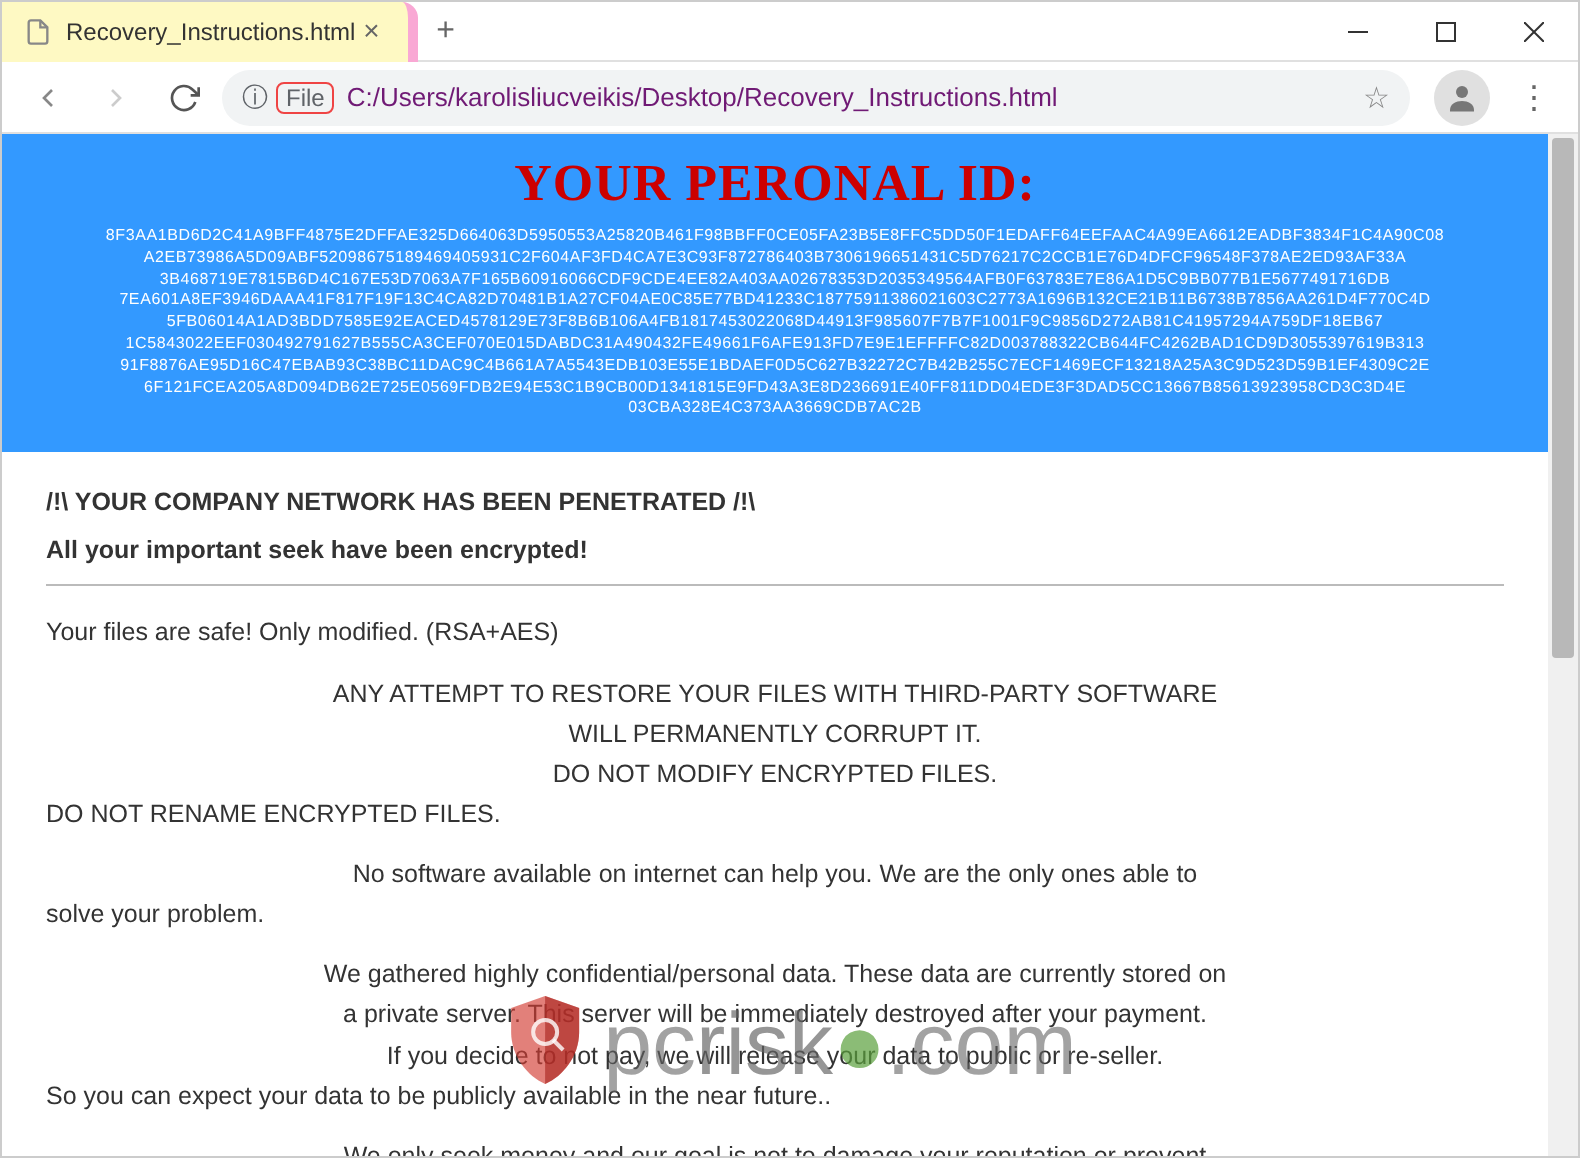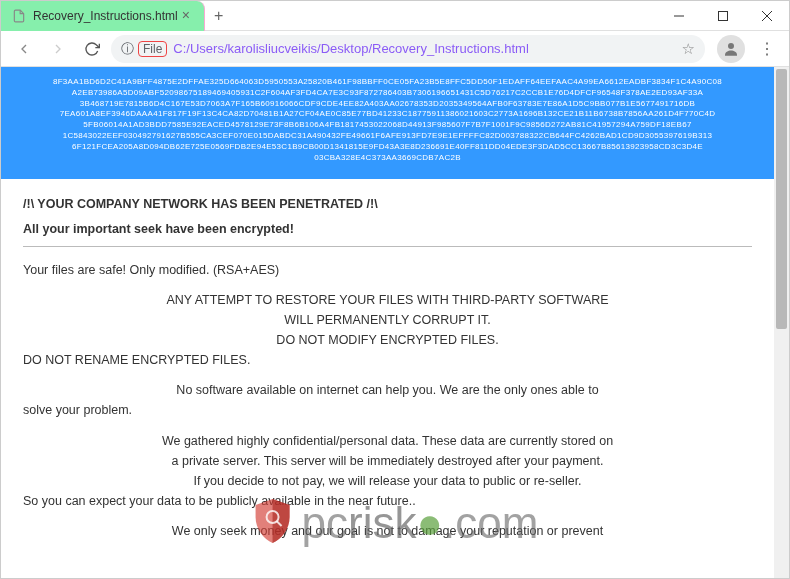--- a/index.html
+++ b/index.html
@@ -2,37 +2,37 @@
 <html><head>
 <meta charset="utf-8">
 <style>
   * { margin: 0; padding: 0; box-sizing: border-box; }
   body { font-family: "Segoe UI", Arial, sans-serif; background: #fff; width: 790px; height: 579px; overflow: hidden; position: relative; }
   
   .window { width: 790px; height: 579px; border: 1px solid #ccc; background: #fff; display: flex; flex-direction: column; }
   
   
   .titlebar { height: 30px; background: #fff; display: flex; align-items: center; border-bottom: 1px solid #e0e0e0; }
-  .tab { display: flex; align-items: center; background: #86efac; height: 30px; padding: 0 10px; border-right: 1px solid #f9a8d4; border-top-right-radius: 8px; min-width: 190px; }
+  .tab { display: flex; align-items: center; background: #fef9c3; height: 30px; padding: 0 10px; border-right: 5px solid #f9a8d4; border-top-right-radius: 8px; min-width: 190px; }
   .tab-icon { width: 16px; height: 16px; margin-right: 6px; display: flex; align-items: center; justify-content: center; }
   .tab-title { font-size: 12px; color: #333; flex: 1; }
   .tab-close { width: 16px; height: 16px; color: #666; font-size: 14px; text-align: center; line-height: 14px; }
   .newtab { width: 28px; text-align: center; color: #666; font-size: 16px; }
   .spacer { flex: 1; }
   .win-controls { display: flex; }
   .win-btn { width: 44px; height: 30px; display: flex; align-items: center; justify-content: center; color: #333; font-size: 11px; }
   
   
   .toolbar { height: 36px; display: flex; align-items: center; padding: 0 8px; gap: 4px; border-bottom: 1px solid #e0e0e0; }
   .nav-btn { width: 30px; height: 30px; display: flex; align-items: center; justify-content: center; color: #888; border-radius: 50%; }
   .nav-btn.enabled { color: #555; }
   .addressbar { flex: 1; height: 28px; background: #f1f3f4; border-radius: 14px; display: flex; align-items: center; padding: 0 10px; }
   .file-chip { font-size: 12px; color: #5f6368; border: 1px solid #ef4444; border-radius: 4px; padding: 0 4px; margin: 0 6px 0 4px; }
   .file-icon { color: #5f6368; font-size: 13px; }
-  .url { font-size: 13px; color: #8b5cf6; }
+  .url { font-size: 13px; color: #701a75; }
   .star { color: #888; font-size: 15px; margin-left: 6px; }
   .avatar { width: 28px; height: 28px; border-radius: 50%; background: #e0e0e0; display: flex; align-items: center; justify-content: center; margin-left: 8px; }
   .avatar svg { width: 18px; height: 18px; fill: #777; }
   .hamburger { width: 28px; text-align: center; color: #666; font-size: 16px; margin-left: 4px; }
   
   
   .viewport { flex: 1; overflow: hidden; position: relative; display: flex; }
   .page { flex: 1; background: #fff; overflow: hidden; padding: 0; }
   .scrollbar { width: 15px; background: #f0f0f0; position: relative; }
   .scroll-thumb { position: absolute; top: 2px; left: 2px; width: 11px; height: 260px; background: #b8b8b8; border-radius: 2px; }
@@ -125,27 +125,29 @@
           <path d="M4 20c0-4 4-6 8-6s8 2 8 6v1H4z"></path>
         </svg>
     </div>
     <div class="hamburger">⋮</div>
   </div>
 
   <div class="viewport">
     <div class="page">
 
       <div class="banner">
+        <h1>YOUR PERONAL ID:</h1>
         <div class="id-block">
           <div>8F3AA1BD6D2C41A9BFF4875E2DFFAE325D664063D5950553A25820B461F98BBFF0CE05FA23B5E8FFC5DD50F1EDAFF64EEFAAC4A99EA6612EADBF3834F1C4A90C08</div>
           <div>A2EB73986A5D09ABF52098675189469405931C2F604AF3FD4CA7E3C93F872786403B7306196651431C5D76217C2CCB1E76D4DFCF96548F378AE2ED93AF33A</div>
           <div>3B468719E7815B6D4C167E53D7063A7F165B60916066CDF9CDE4EE82A403AA02678353D2035349564AFB0F63783E7E86A1D5C9BB077B1E5677491716DB</div>
           <div>7EA601A8EF3946DAAA41F817F19F13C4CA82D70481B1A27CF04AE0C85E77BD41233C18775911386021603C2773A1696B132CE21B11B6738B7856AA261D4F770C4D</div>
           <div>5FB06014A1AD3BDD7585E92EACED4578129E73F8B6B106A4FB1817453022068D44913F985607F7B7F1001F9C9856D272AB81C41957294A759DF18EB67</div>
           <div>1C5843022EEF030492791627B555CA3CEF070E015DABDC31A490432FE49661F6AFE913FD7E9E1EFFFFC82D003788322CB644FC4262BAD1CD9D3055397619B313</div>
+          <div>91F8876AE95D16C47EBAB93C38BC11DAC9C4B661A7A5543EDB103E55E1BDAEF0D5C627B32272C7B42B255C7ECF1469ECF13218A25A3C9D523D59B1EF4309C2E</div>
           <div>6F121FCEA205A8D094DB62E725E0569FDB2E94E53C1B9CB00D1341815E9FD43A3E8D236691E40FF811DD04EDE3F3DAD5CC13667B85613923958CD3C3D4E</div>
           <div>03CBA328E4C373AA3669CDB7AC2B</div>
         </div>
       </div>
 
       <div class="body-text">
         <p class="hdr">/!\ YOUR COMPANY NETWORK HAS BEEN PENETRATED /!\</p>
         <p class="hdr2">All your important seek have been encrypted!</p>
         <hr>
         <p>Your files are safe! Only modified. (RSA+AES)</p>

